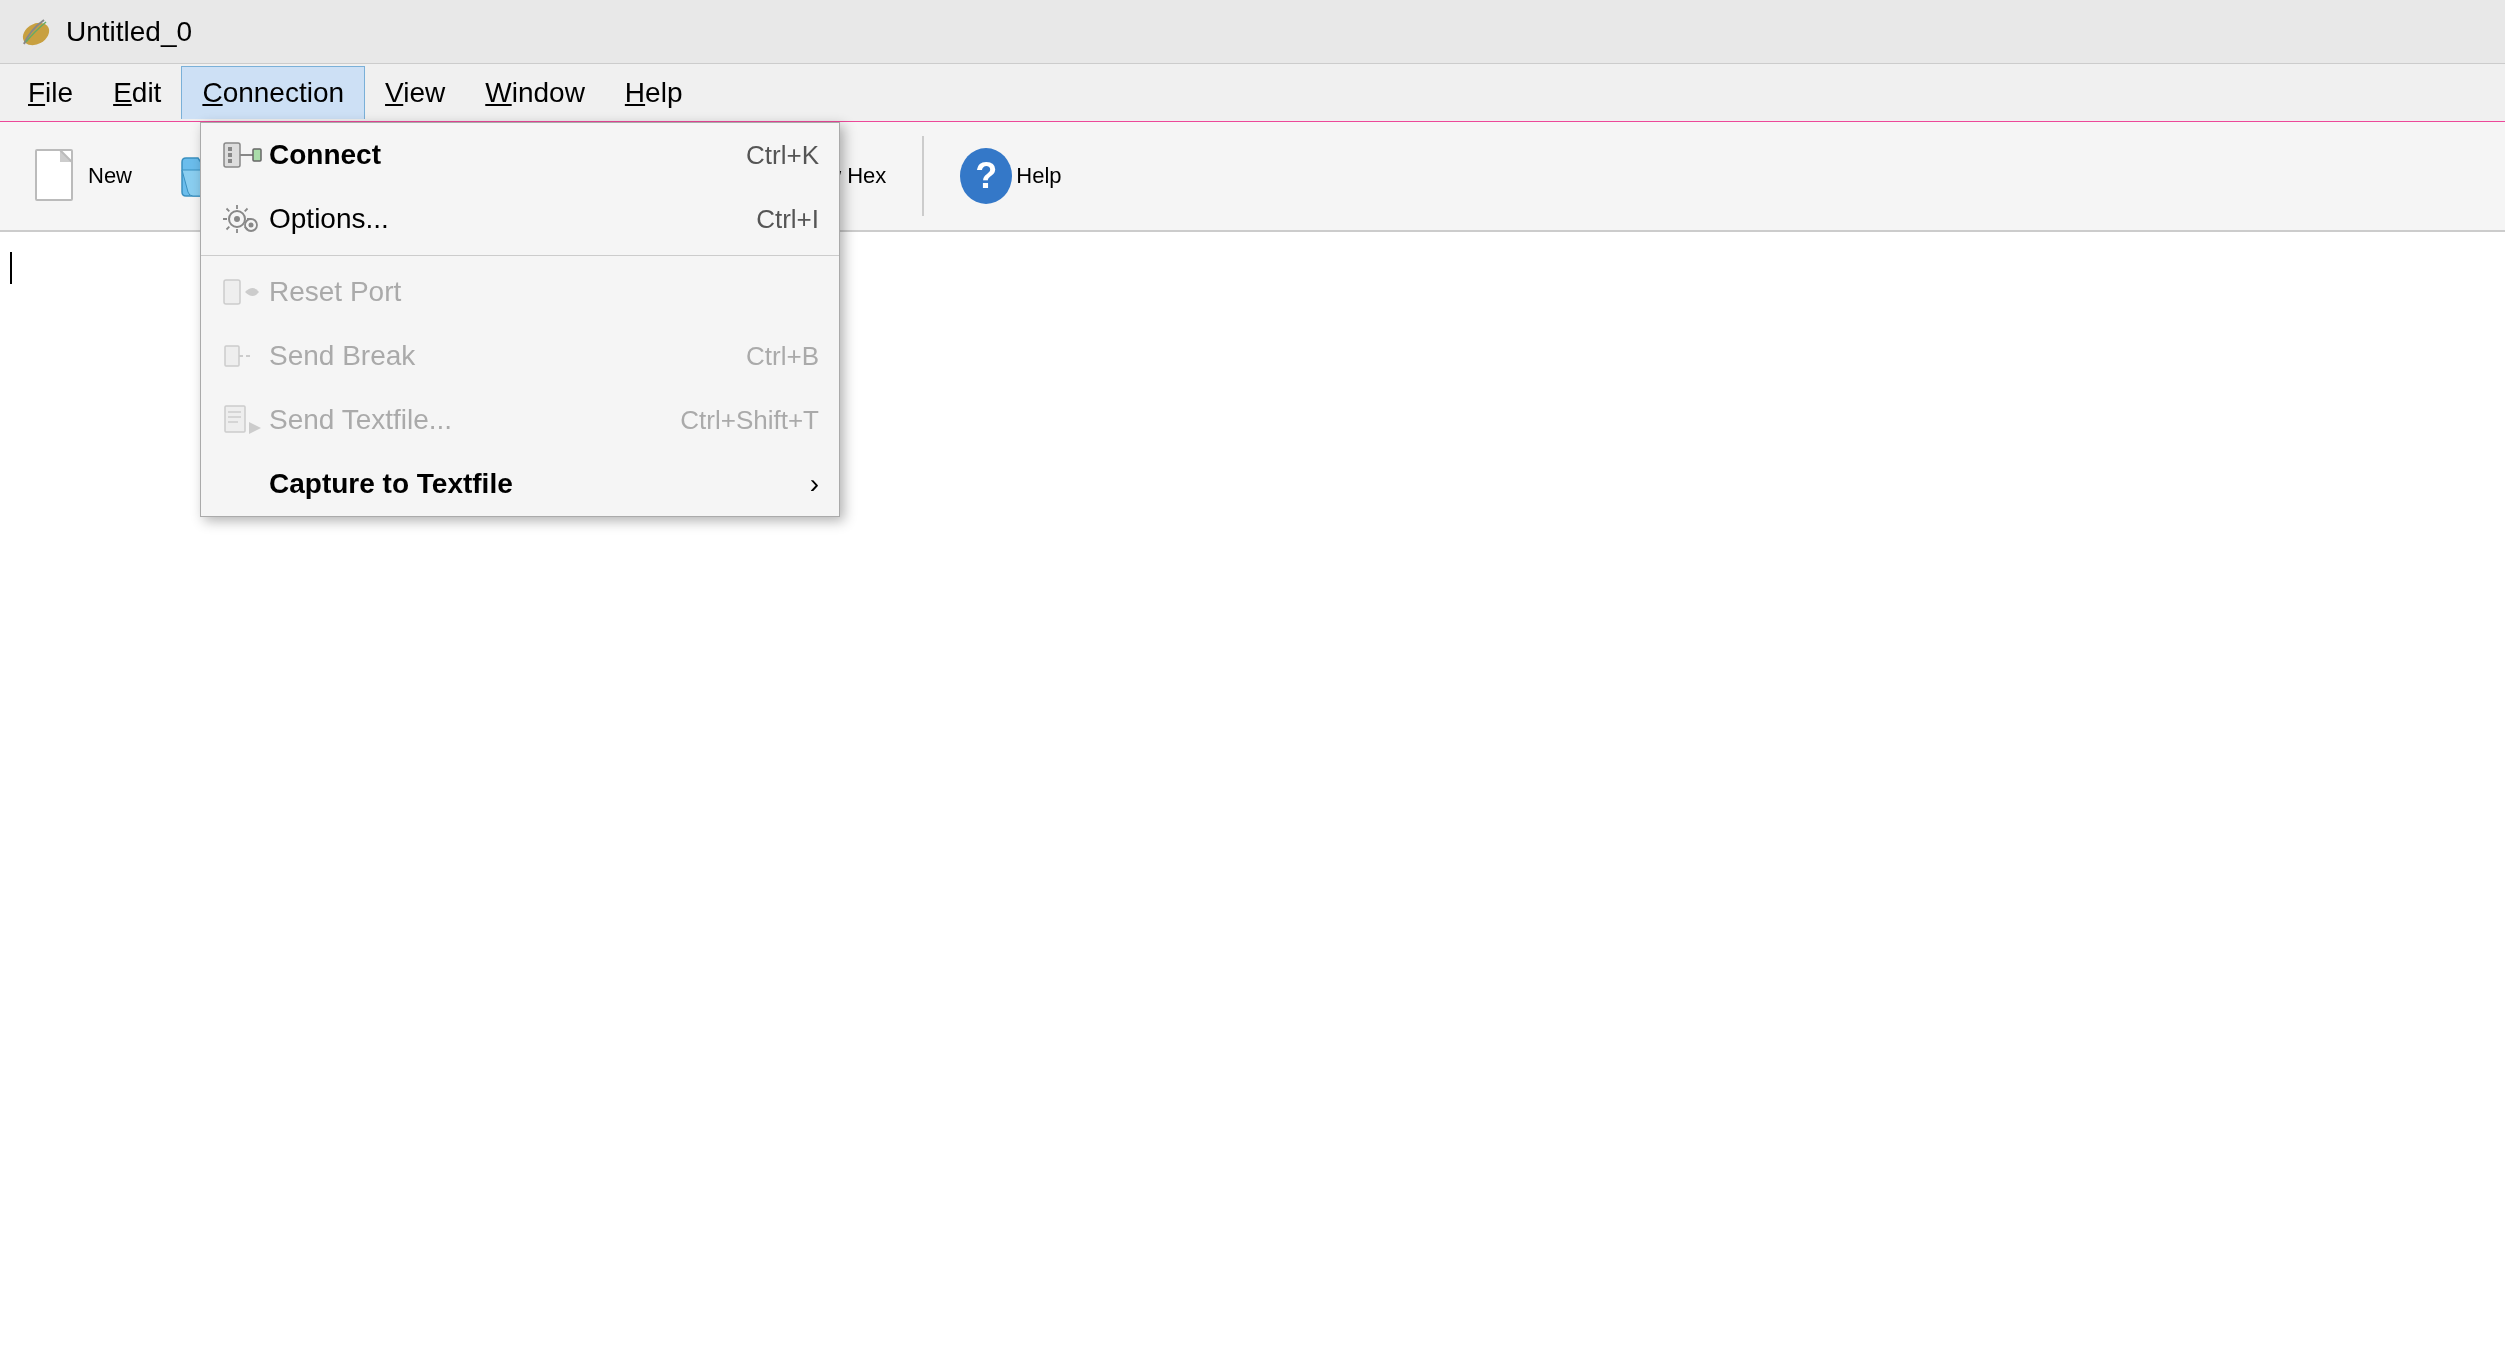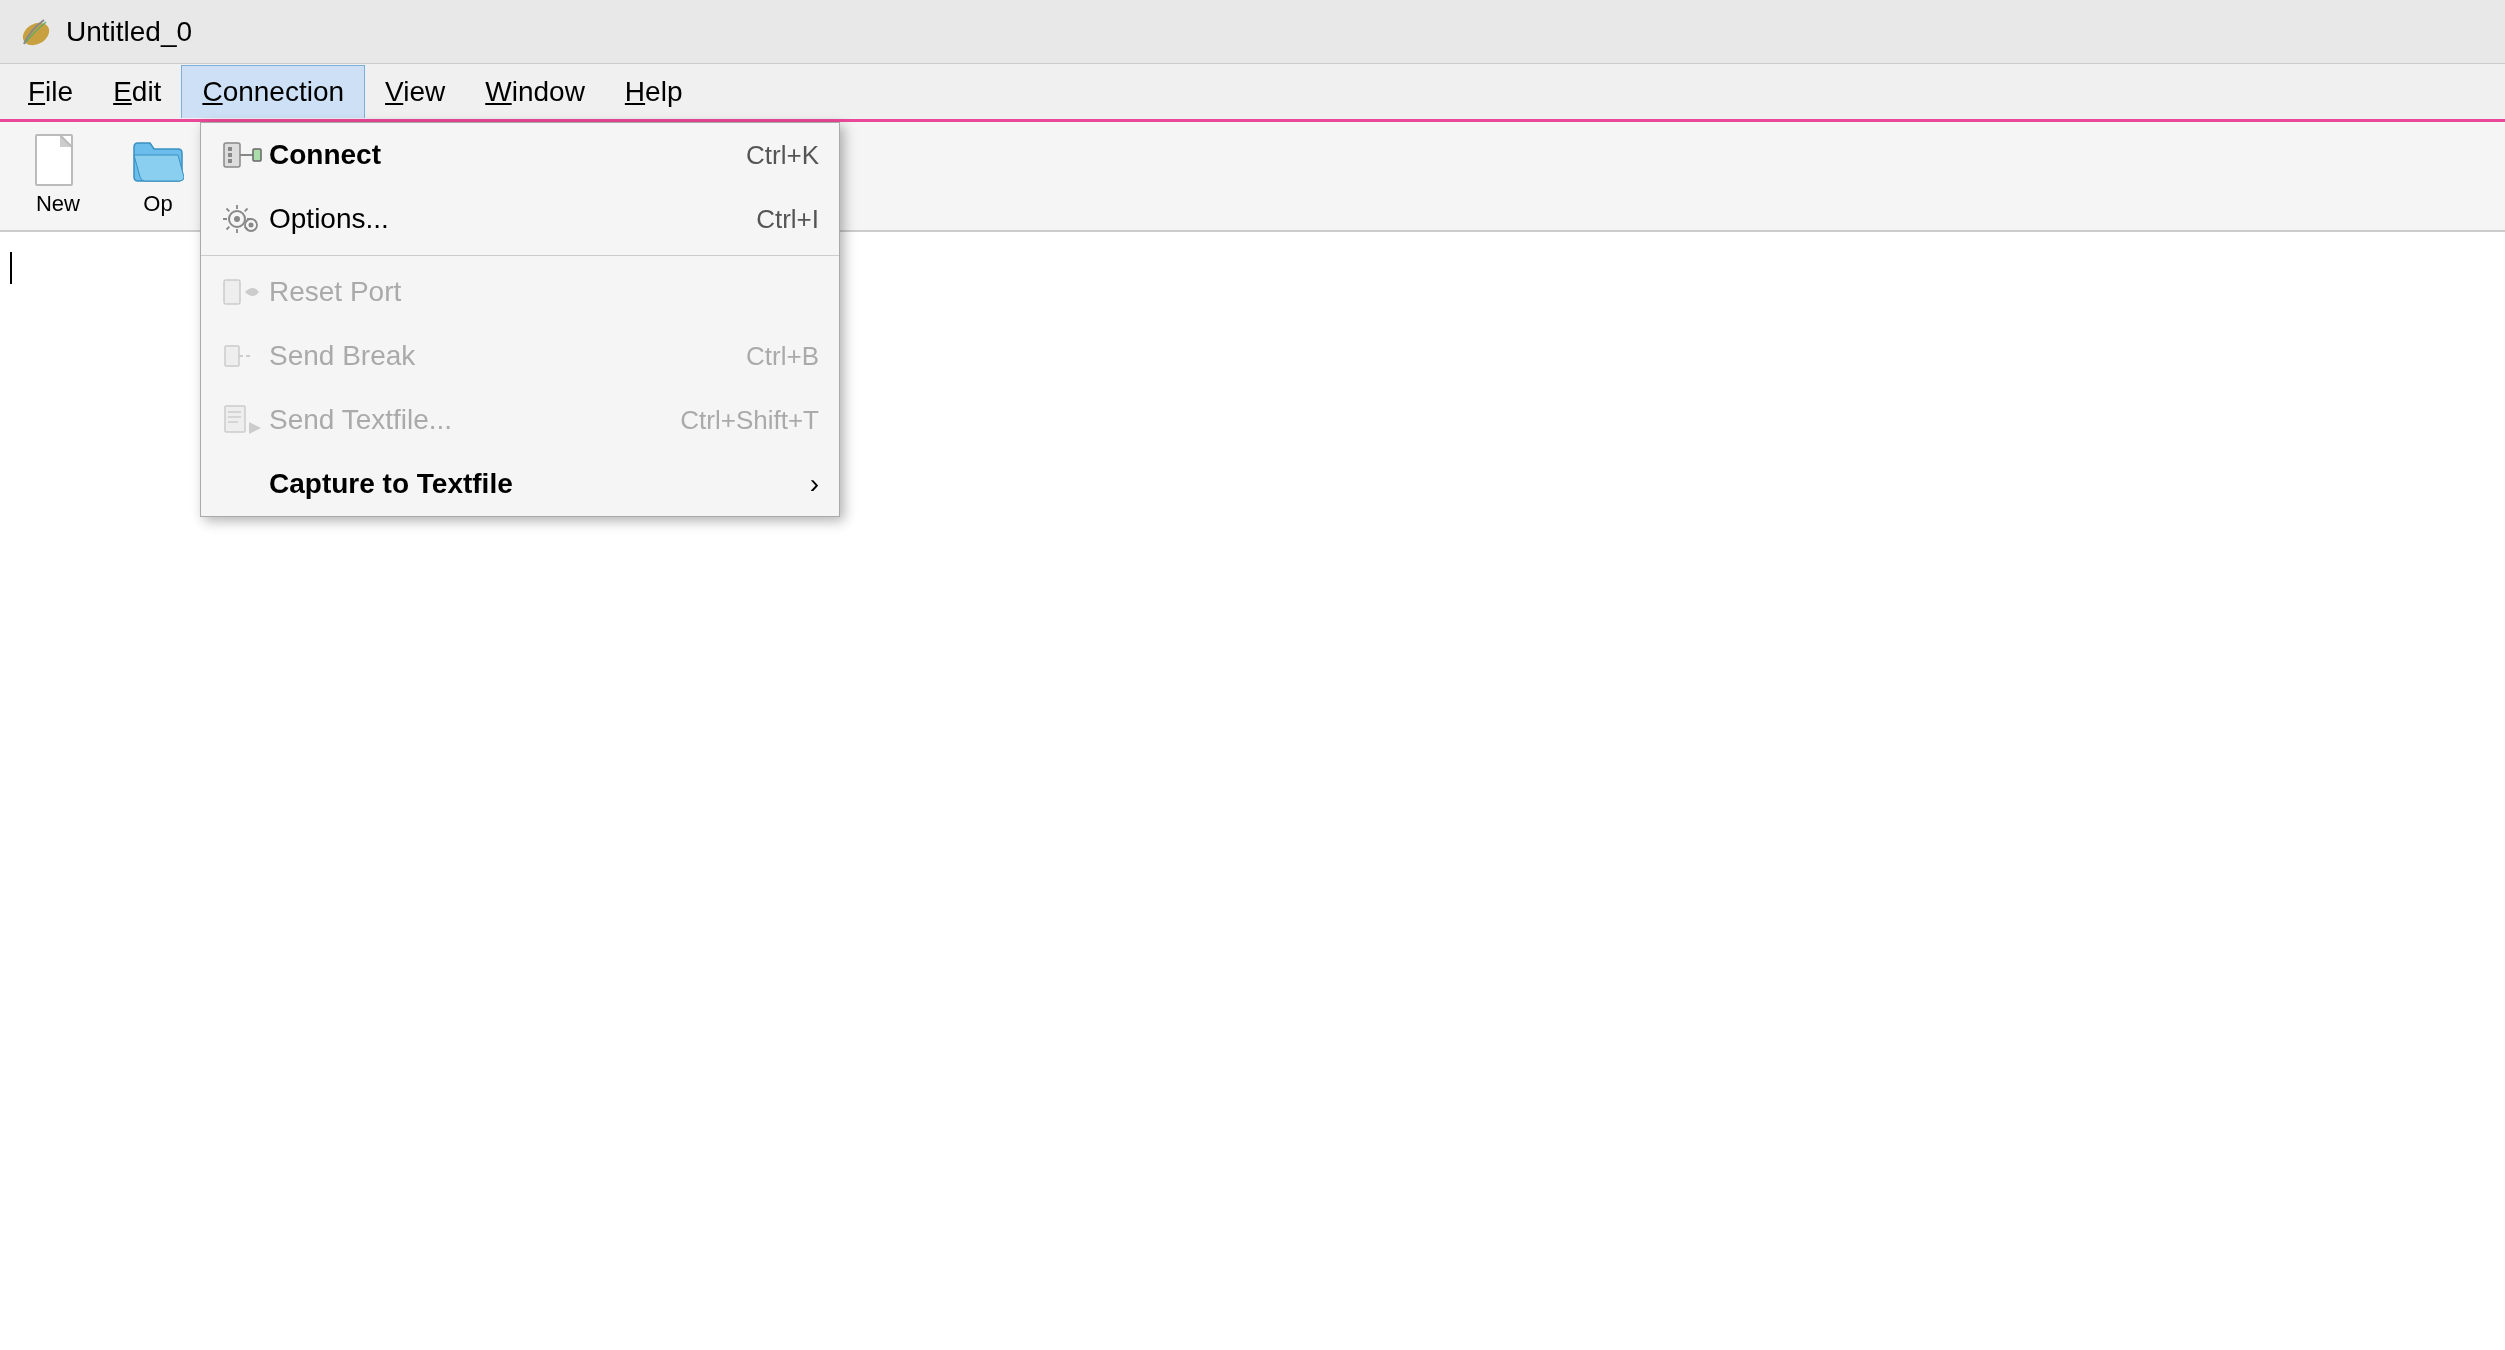--- a/index.html
+++ b/index.html
@@ -34,21 +34,21 @@
       color: #000;
     }
 
     
     .menu-bar {
       background: #f0f0f0;
       display: flex;
       align-items: center;
       padding: 0 8px;
       height: 58px;
-      border-bottom: 3px solid #ec4899;
+      border-bottom: 1px solid #ec4899;
       position: relative;
     }
 
     .menu-item {
       padding: 10px 20px;
       font-size: 28px;
       cursor: pointer;
       position: relative;
       color: #000;
     }
@@ -74,21 +74,21 @@
       display: flex;
       align-items: center;
       padding: 8px 12px;
       gap: 8px;
       height: 110px;
       border-bottom: 2px solid #ccc;
     }
 
     .toolbar-btn {
       display: flex;
-      flex-direction: column;
+      flex-direction: row;
       align-items: center;
       justify-content: center;
       padding: 8px 20px;
       cursor: pointer;
       min-width: 90px;
       gap: 4px;
     }
 
     .toolbar-icon {
       width: 52px;

